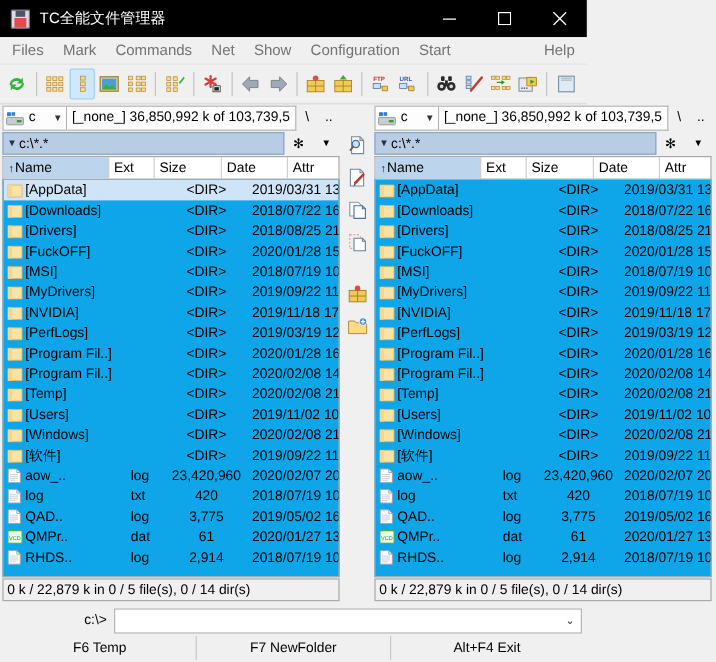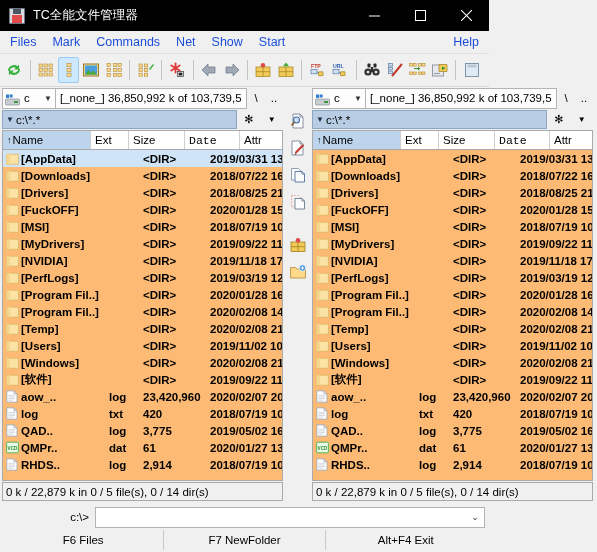--- a/index.html
+++ b/index.html
@@ -43,21 +43,21 @@
     justify-content: center; color: #ffffff; font-size: 12px;
   }
   .win-btn svg { display: block; }
 
   
   .menubar {
     height: 23px; background: #f0f0f0; display: flex; align-items: center;
     flex: 0 0 23px; border-bottom: 1px solid #e2e2e2; padding-left: 2px;
   }
   .menu-item {
-    font-size: 12.5px; color: #1d4ed8; padding: 3px 8px 4px 8px; white-space: nowrap;
+    font-size: 12.5px; color: #737373; padding: 3px 8px 4px 8px; white-space: nowrap;
   }
   .menu-spacer { flex: 1 1 auto; }
 
   
   .toolbar {
     height: 33px; background: #f0f0f0; display: flex; align-items: center;
     flex: 0 0 33px; padding: 0 3px; border-bottom: 1px solid #d8d8d8;
   }
   .tb-btn {
     width: 26px; height: 26px; display: flex; align-items: center;
@@ -133,38 +133,38 @@
   }
   .hdr {
     font-size: 11.5px; color: #000; display: flex; align-items: center;
     padding-left: 4px; border-right: 1px solid #cfcfcf; position: relative;
     overflow: hidden; white-space: nowrap;
   }
   .hdr.sorted { background: #bcd4ec; }
   .hdr-name  { width: 88px; flex: 0 0 88px; }
   .hdr-ext   { width: 38px; flex: 0 0 38px; }
   .hdr-size  { width: 56px; flex: 0 0 56px; }
-  .hdr-date  { flex: 1 1 auto; font-family: Liberation Mono, monospace; }
+  .hdr-date  { flex: 1 1 auto; }
   .hdr-attr  { width: 42px; flex: 0 0 42px; border-right: none; }
   .sort-arrow { font-size: 9px; margin-right: 1px; }
 
   
   .filelist {
-    flex: 1 1 auto; background: #fdba74; border: 1px solid #a9a9a9;
-    overflow: hidden; min-height: 0; font-weight: bold;
+    flex: 1 1 auto; background: #0ea5e9; border: 1px solid #a9a9a9;
+    overflow: hidden; min-height: 0;
   }
   .row {
     height: 17px; display: flex; align-items: center; font-size: 11.5px;
     color: #000; white-space: nowrap;
   }
   .row.sel { background: #cfe4f7; }
   .c-icon { width: 18px; flex: 0 0 18px; display: flex; justify-content: center; }
   .c-name { width: 88px; flex: 0 0 88px; overflow: hidden; }
   .c-ext  { width: 34px; flex: 0 0 34px; overflow: hidden; }
-  .c-size { width: 62px; flex: 0 0 62px; text-align: left; padding-right: 4px; }
+  .c-size { width: 62px; flex: 0 0 62px; text-align: center; padding-right: 4px; }
   .c-date { flex: 1 1 auto; padding-left: 5px; }
 
   
   .statusrow {
     height: 19px; flex: 0 0 19px; margin-top: 1px;
     background: #f0f0f0; border: 1px solid #a9a9a9;
     display: flex; align-items: center; padding-left: 3px;
     font-size: 11.5px; color: #000; white-space: nowrap; overflow: hidden;
   }
 
@@ -230,20 +230,21 @@
       </div>
     </div>
   </div>
 
   <div class="menubar">
     <div class="menu-item">Files</div>
     <div class="menu-item">Mark</div>
     <div class="menu-item">Commands</div>
     <div class="menu-item">Net</div>
     <div class="menu-item">Show</div>
+    <div class="menu-item">Configuration</div>
     <div class="menu-item">Start</div>
     <div class="menu-spacer"></div>
     <div class="menu-item" style="padding-right:10px">Help</div>
   </div>
 
   <div class="toolbar">
 
     <div class="tb-btn">
       <svg width="18" height="18" viewBox="0 0 18 18">
         <path d="M3 10a6 6 0 0 1 9.5-4.8l1.5-1.6v5h-5l1.9-1.9A4.4 4.4 0 0 0 4.6 10z" fill="#35b23a"></path>
@@ -1098,18 +1099,18 @@
 
   <div class="cmdrow">
     <span class="cmd-prompt">c:\&gt;</span>
     <div class="cmd-input">
       <input class="cmd-field" type="text" placeholder="" style="">
       <span class="cmd-caret">⌄</span>
     </div>
   </div>
 
   <div class="fnbar">
-    <div class="fn-btn">F6 Files</div>
+    <div class="fn-btn">F6 Temp</div>
     <div class="fn-btn">F7 NewFolder</div>
     <div class="fn-btn">Alt+F4 Exit</div>
   </div>
 
 </div>
 
 </body></html>

